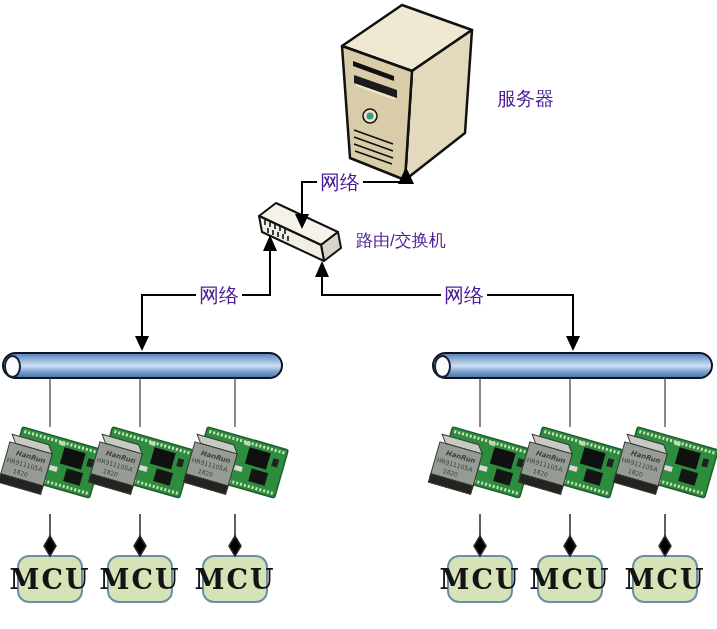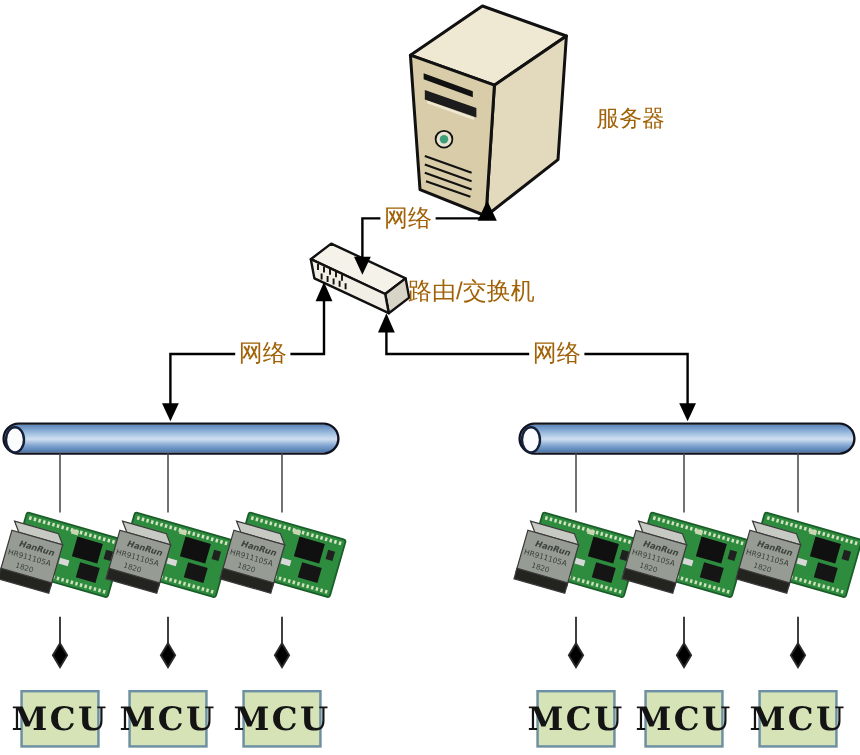--- a/index.html
+++ b/index.html
@@ -16,28 +16,28 @@
     position:absolute;top:352px;width:281px;height:27px;z-index:2;
     border:2px solid #10131f;border-radius:15px;box-sizing:border-box;
     background:linear-gradient(180deg,#5c86bb 0%,#9dbddf 30%,#cfdff0 52%,#7fa3cf 76%,#4c77ab 100%);
   }
   .bus::before{
     content:"";position:absolute;left:0px;top:1px;width:13px;height:19px;
     border:2px solid #16203a;border-radius:50%;background:#fbfcfe;
   }
   
   .cn-label{
-    position:absolute;z-index:4;color:#a16207;
+    position:absolute;z-index:4;color:#4c1d95;
     font-family:Liberation Sans, sans-serif;white-space:nowrap;
   }
   .net-label{font-size:20px;background:#ffffff;padding:0 3px;line-height:18px;}
   
   .mcu{
-    position:absolute;top:575px;width:66px;height:48px;z-index:2;
-    background:#d6e3b6;border:2px solid #6d8fa6;border-radius:0;box-sizing:border-box;
+    position:absolute;top:555px;width:66px;height:48px;z-index:2;
+    background:#d6e3b6;border:2px solid #6d8fa6;border-radius:12px;box-sizing:border-box;
     display:flex;align-items:center;justify-content:center;
   }
   .mcu span{
     font-family:"DejaVu Serif","Liberation Serif",serif;font-weight:bold;
     font-size:27px;letter-spacing:2px;color:#141414;
   }
   .module-svg{position:absolute;top:424px;z-index:2;overflow:visible;}
 </style>
 </head>
 <body>
@@ -141,21 +141,21 @@
       <line x1="23" y1="26" x2="23" y2="31"></line>
       <line x1="28" y1="28" x2="28" y2="33"></line>
       <line x1="33" y1="31" x2="33" y2="36"></line>
       <line x1="16" y1="30" x2="16" y2="35"></line>
       <line x1="21" y1="32" x2="21" y2="37"></line>
       <line x1="26" y1="34" x2="26" y2="39"></line>
       <line x1="31" y1="36" x2="31" y2="41"></line>
       <line x1="36" y1="38" x2="36" y2="43"></line>
     </g>
   </svg>
-  <div class="cn-label" style="left:340px;top:229px;font-size:20px">路由/交换机</div>
+  <div class="cn-label" style="left:356px;top:229px;font-size:17px">路由/交换机</div>
 
   <div class="cn-label net-label" style="left:317px;top:173px">网络</div>
   <div class="cn-label net-label" style="left:196px;top:286px">网络</div>
   <div class="cn-label net-label" style="left:441px;top:286px">网络</div>
 
   <div class="bus" style="left:2px"></div>
   <div class="bus" style="left:432px"></div>
 
   <svg class="module-svg" style="left:2px" width="100" height="96">
       <use href="#module-art"></use>

